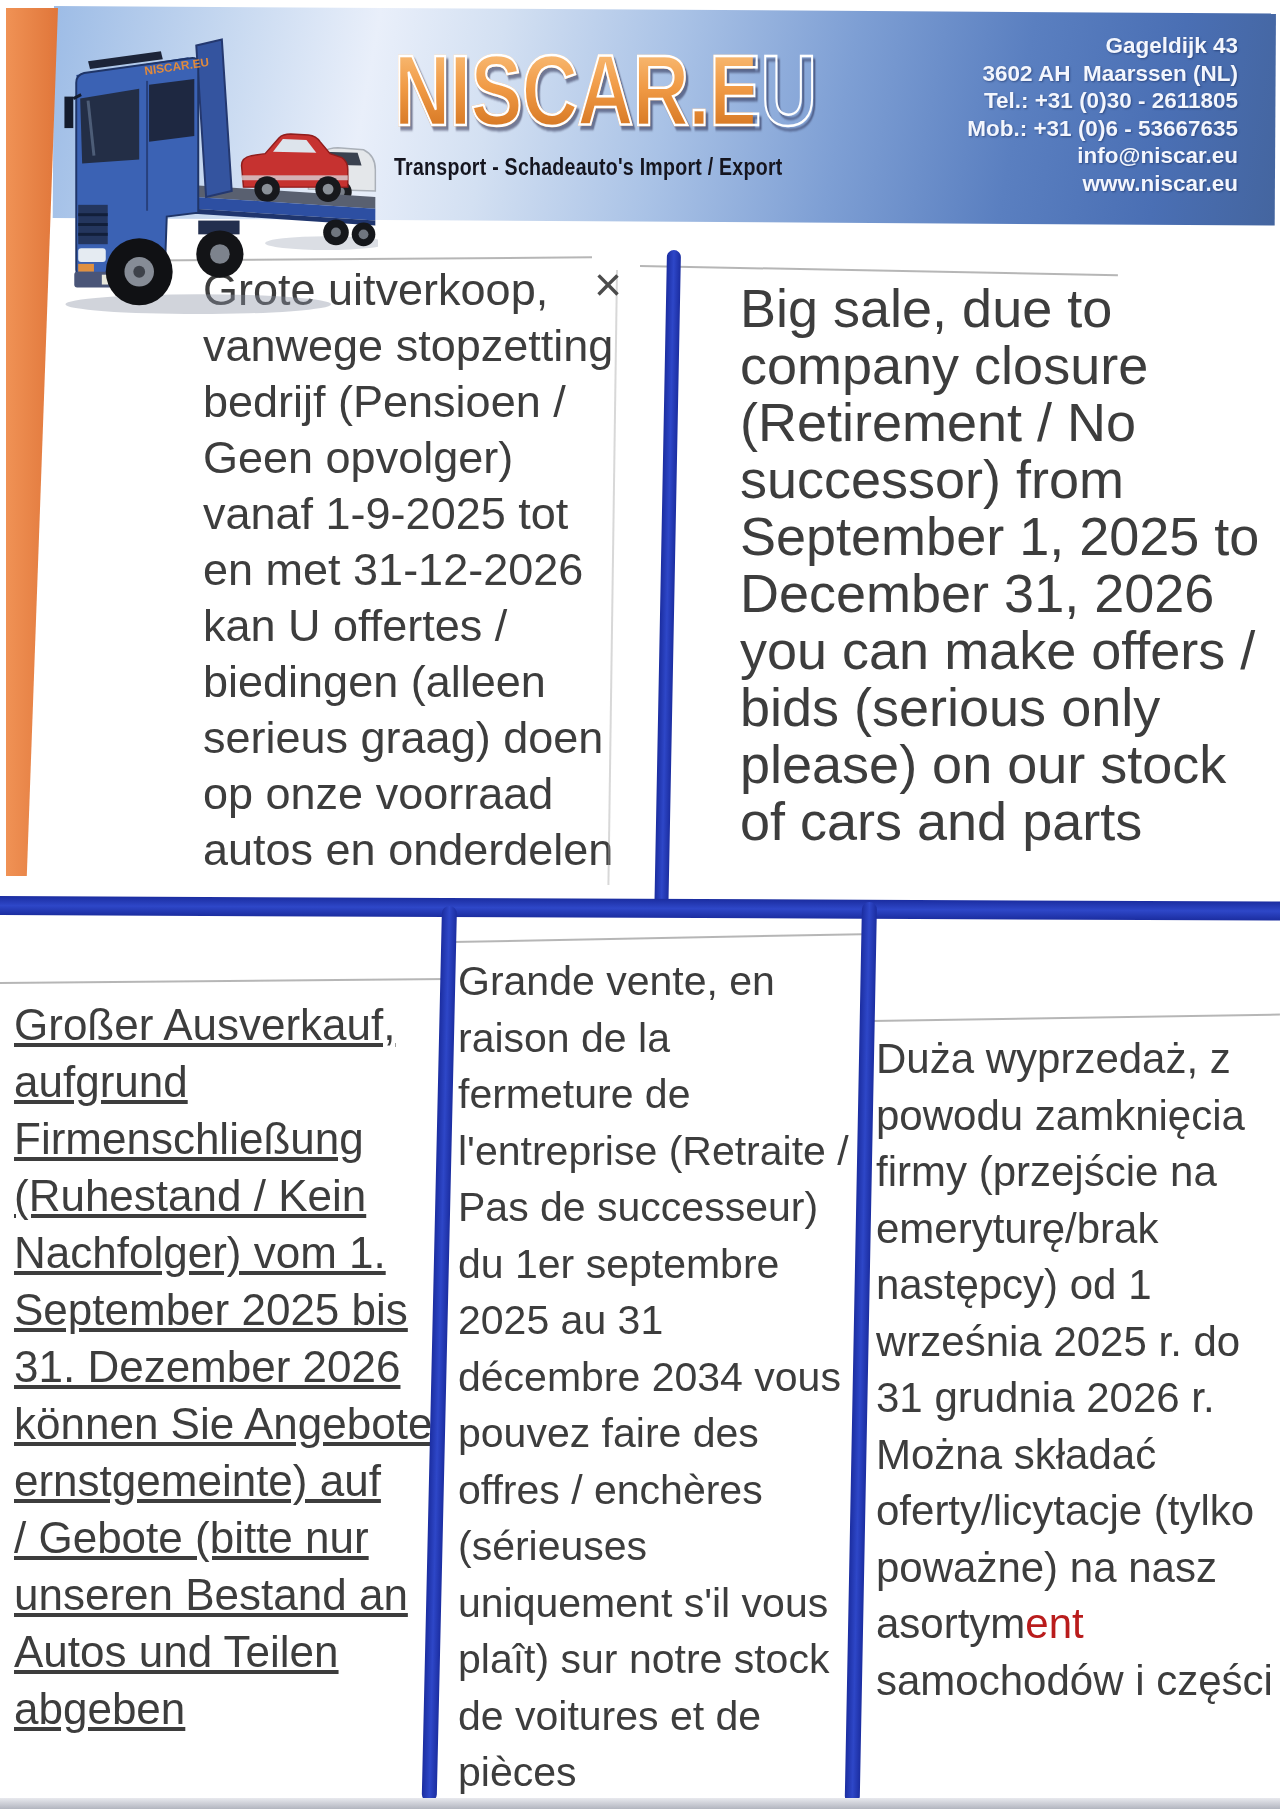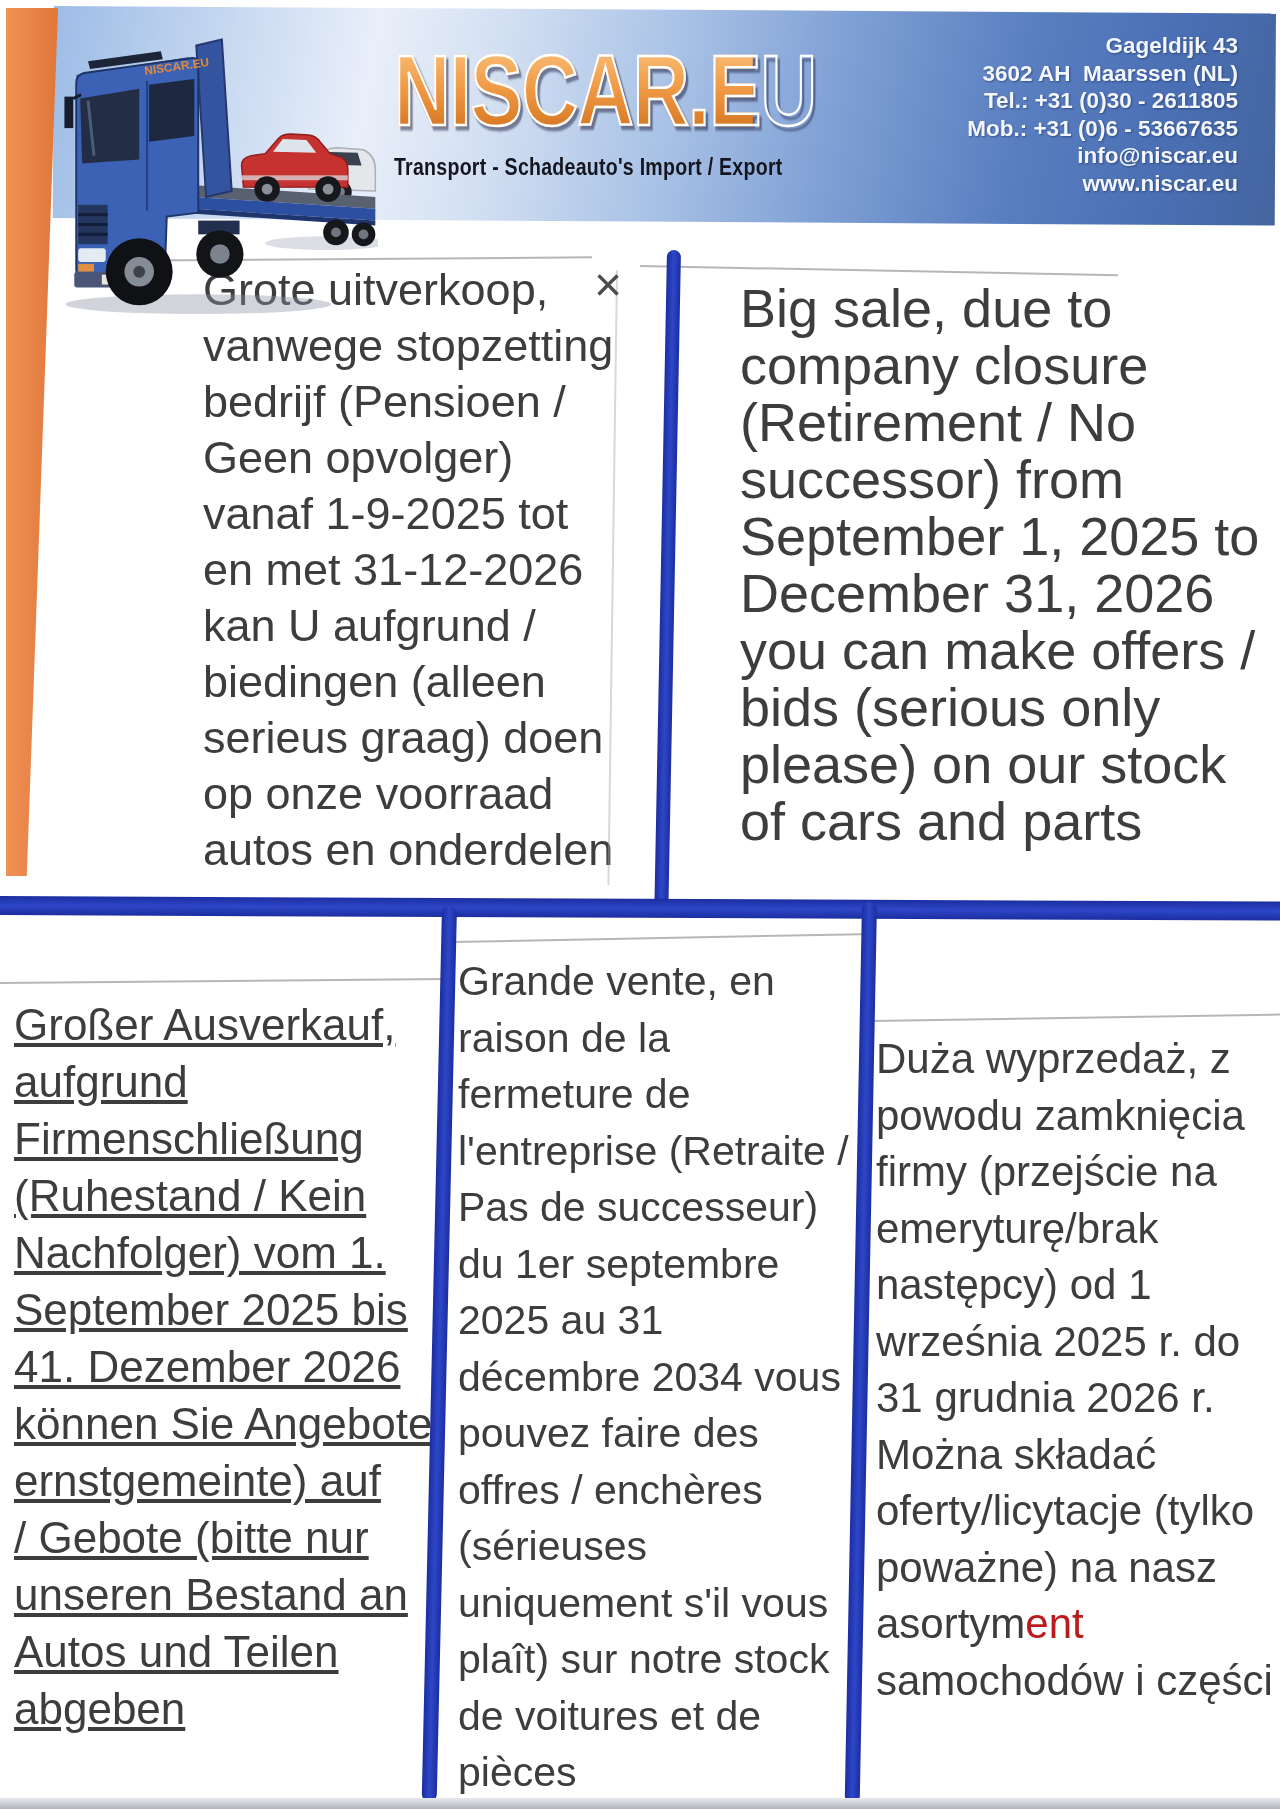--- a/index.html
+++ b/index.html
@@ -177,21 +177,21 @@
   <div class="paper-edge" id="edge-fr"></div>
   <div class="paper-edge" id="edge-pl"></div>
 
   <div class="note" id="note-dutch">
       <div class="tline">Grote uitverkoop,</div>
       <div class="tline">vanwege stopzetting</div>
       <div class="tline">bedrijf (Pensioen /</div>
       <div class="tline">Geen opvolger)</div>
       <div class="tline">vanaf 1-9-2025 tot</div>
       <div class="tline">en met 31-12-2026</div>
-      <div class="tline">kan U aufgrund /</div>
+      <div class="tline">kan U offertes /</div>
       <div class="tline">biedingen (alleen</div>
       <div class="tline">serieus graag) doen</div>
       <div class="tline">op onze voorraad</div>
       <div class="tline">autos en onderdelen</div>
     </div>
   <div class="note" id="note-english">
       <div class="tline">Big sale, due to</div>
       <div class="tline">company closure</div>
       <div class="tline">(Retirement / No</div>
       <div class="tline">successor) from</div>
@@ -202,21 +202,21 @@
       <div class="tline">please) on our stock</div>
       <div class="tline">of cars and parts</div>
     </div>
   <div class="note" id="note-german">
       <div class="tline">Großer Ausverkauf,</div>
       <div class="tline">aufgrund</div>
       <div class="tline">Firmenschließung</div>
       <div class="tline">(Ruhestand / Kein</div>
       <div class="tline">Nachfolger) vom 1.</div>
       <div class="tline">September 2025 bis</div>
-      <div class="tline">41. Dezember 2026</div>
+      <div class="tline">31. Dezember 2026</div>
       <div class="tline">können Sie Angebote</div>
       <div class="tline">ernstgemeinte) auf</div>
       <div class="tline">/ Gebote (bitte nur</div>
       <div class="tline">unseren Bestand an</div>
       <div class="tline">Autos und Teilen</div>
       <div class="tline">abgeben</div>
     </div>
   <div class="note" id="note-french">
       <div class="tline">Grande vente, en</div>
       <div class="tline">raison de la</div>

